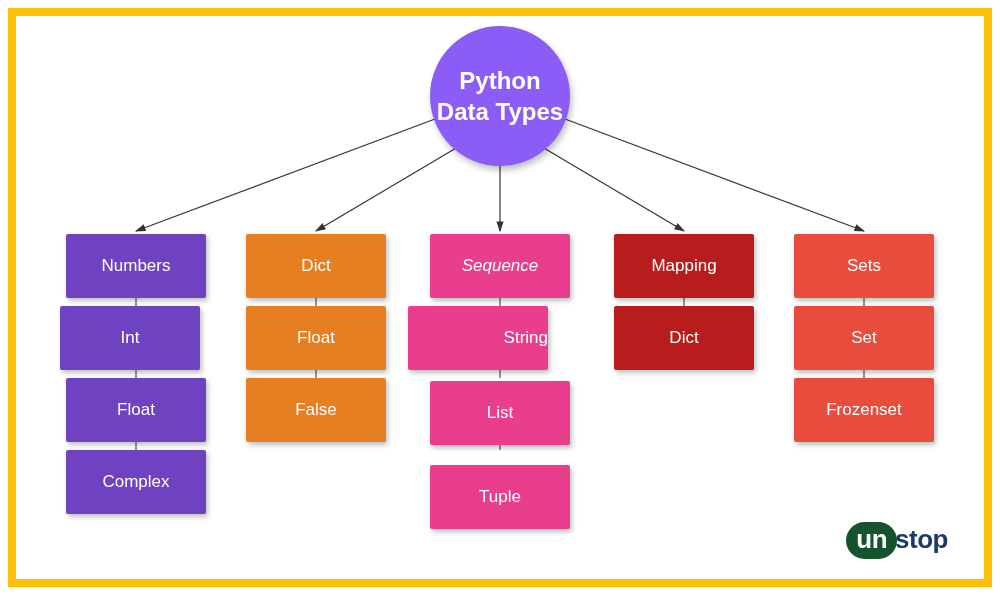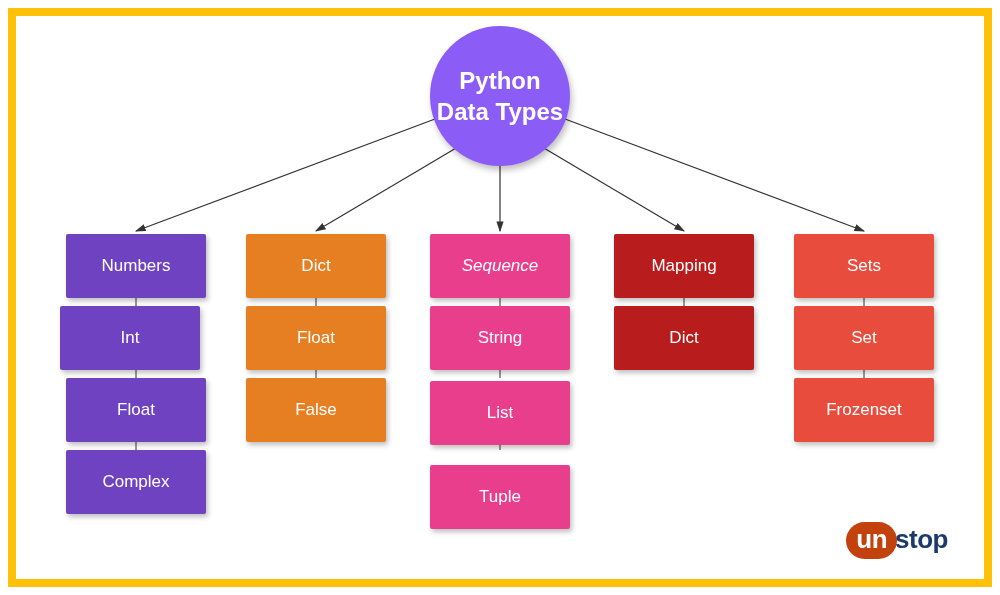--- a/index.html
+++ b/index.html
@@ -71,21 +71,21 @@
     .logo {
       position: absolute;
       right: 36px;
       bottom: 20px;
       font-size: 26px;
       font-weight: 700;
       color: #1b3a6b;
       letter-spacing: -0.5px;
     }
     .logo .un {
-      background: #c2410c;
+      background: #14532d;
       color: #fff;
       border-radius: 50px;
       padding: 2px 10px 4px 10px;
       display: inline-block;
       margin-right: -2px;
     }
   </style>
 </head>
 <body>
 
@@ -146,21 +146,21 @@
         </div>
         <div class="leaf-box c-orange" style="left: 230px; top: 290px;">
           <span>Float</span>
         </div>
         <div class="leaf-box c-orange" style="left: 230px; top: 362px;">
           <span>False</span>
         </div>
         <div class="cat-box c-pink" style="left: 414px; top: 218px; font-style: italic;">
           <span>Sequence</span>
         </div>
-        <div class="leaf-box c-pink" style="left: 414px; top: 290px;">
+        <div class="leaf-box c-pink" style="left: 392px; top: 290px; justify-content: flex-end;">
           <span>String</span>
         </div>
         <div class="leaf-box c-pink" style="left: 414px; top: 365px;">
           <span>List</span>
         </div>
         <div class="leaf-box c-pink" style="left: 414px; top: 434px; margin-top: 15px;">
           <span>Tuple</span>
         </div>
         <div class="cat-box c-green" style="left: 598px; top: 218px;">
           <span>Mapping</span>

